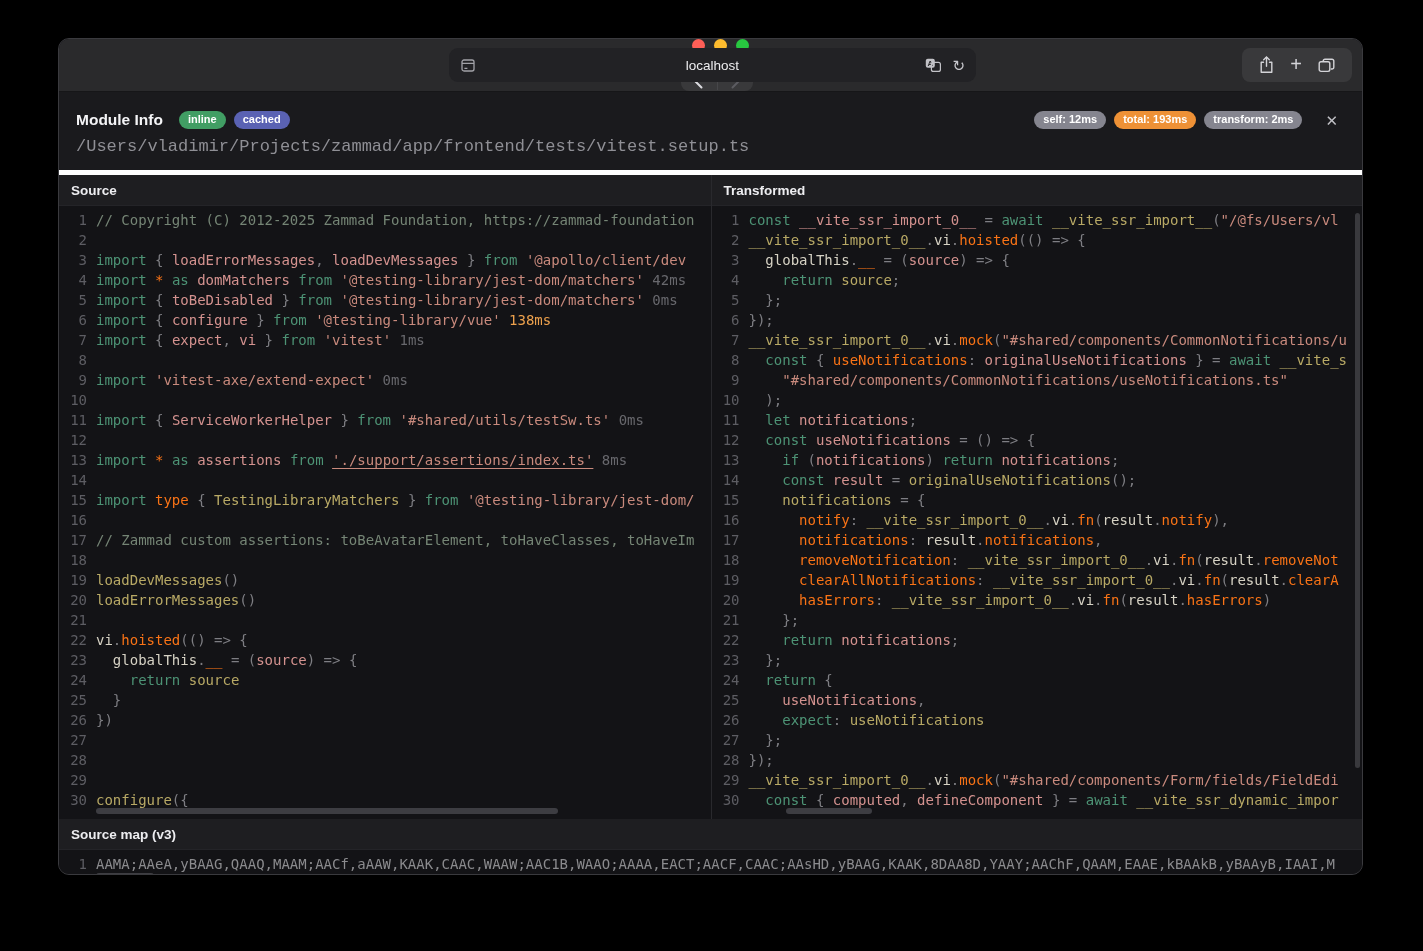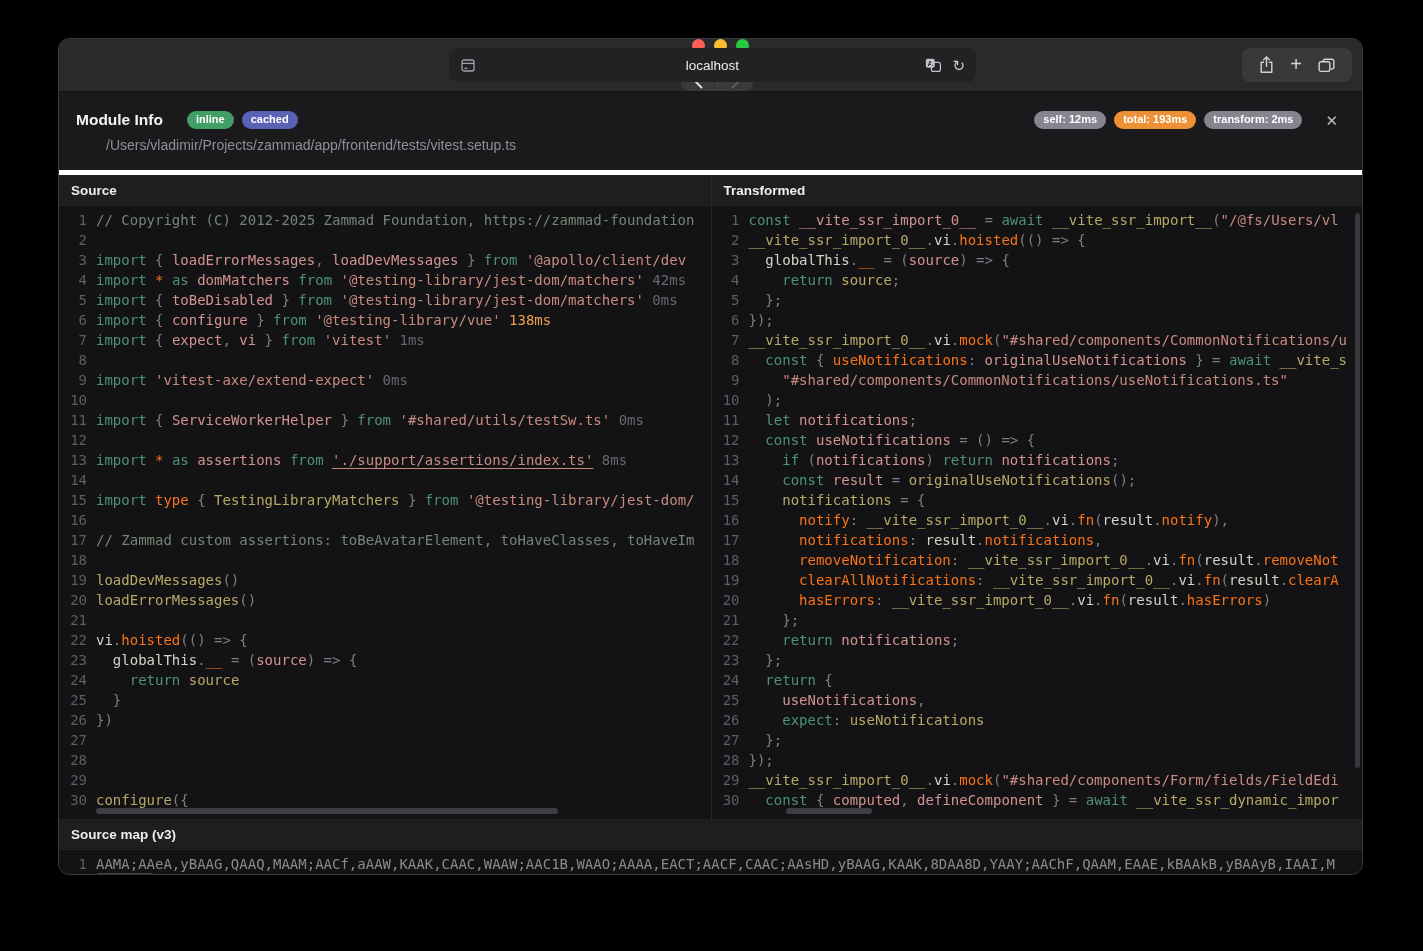--- a/index.html
+++ b/index.html
@@ -24,25 +24,25 @@
   .url-right{position:absolute;right:11px;display:flex;gap:11px;align-items:center;}
   .reload{color:#c8c8cd;font-size:15px;line-height:1;cursor:pointer;}
   .right-pill{position:absolute;right:10px;top:9px;width:110px;height:34px;
     justify-content:space-evenly;}
   .iconbtn{background:none;border:none;padding:0;display:flex;align-items:center;cursor:pointer;}
   .plus{color:#d4d4d8;font-size:20px;font-weight:400;line-height:1;margin-top:-2px;}
   
   .mi{height:78px;box-sizing:border-box;padding:19px 18px 0 17px;background:#1a1a1d;}
   .mi-top{display:flex;align-items:center;}
   .mi-title{color:#f4f4f6;font-size:15.5px;font-weight:700;}
-  .mi-badges{display:flex;gap:8px;margin-left:24px;}
+  .mi-badges{display:flex;gap:8px;margin-left:16px;}
   .badge{color:#fff;font-size:11px;font-weight:700;padding:3px 9px 4px;border-radius:999px;line-height:1;}
   .mi-right{margin-left:auto;display:flex;align-items:center;gap:8px;}
   .mi-close{margin-left:17px;color:#c0c0c5;font-size:15px;line-height:1;background:none;border:none;cursor:pointer;}
-  .mi-path{margin-top:8px;color:#8f8f95;font-family:Liberation Sans, sans-serif;font-size:14px;margin-left:30px;}
+  .mi-path{margin-top:8px;color:#8f8f95;font-family:Liberation Mono, monospace;font-size:17px;}
   
   .panels{display:grid;grid-template-columns:1fr 1fr;height:644px;border-top:5px solid #ffffff;}
   .panel{position:relative;overflow:hidden;background:#131316;}
   .panel-r{border-left:1px solid #29292d;}
   .phead{height:30px;display:flex;align-items:center;padding:0 12px;background:#1e1e21;
     border-bottom:1px solid #242428;color:#ededf0;font-size:13.5px;font-weight:700;}
   .pcode{padding-top:4px;font-family:"DejaVu Sans Mono", monospace;font-size:14px;line-height:20px;}
   .cl{display:flex;height:20px;}
   .ln{width:28px;flex:none;text-align:right;padding-right:9px;color:#5d5d63;}
   .cd{white-space:pre;flex:none;color:#d4d0c2;}

